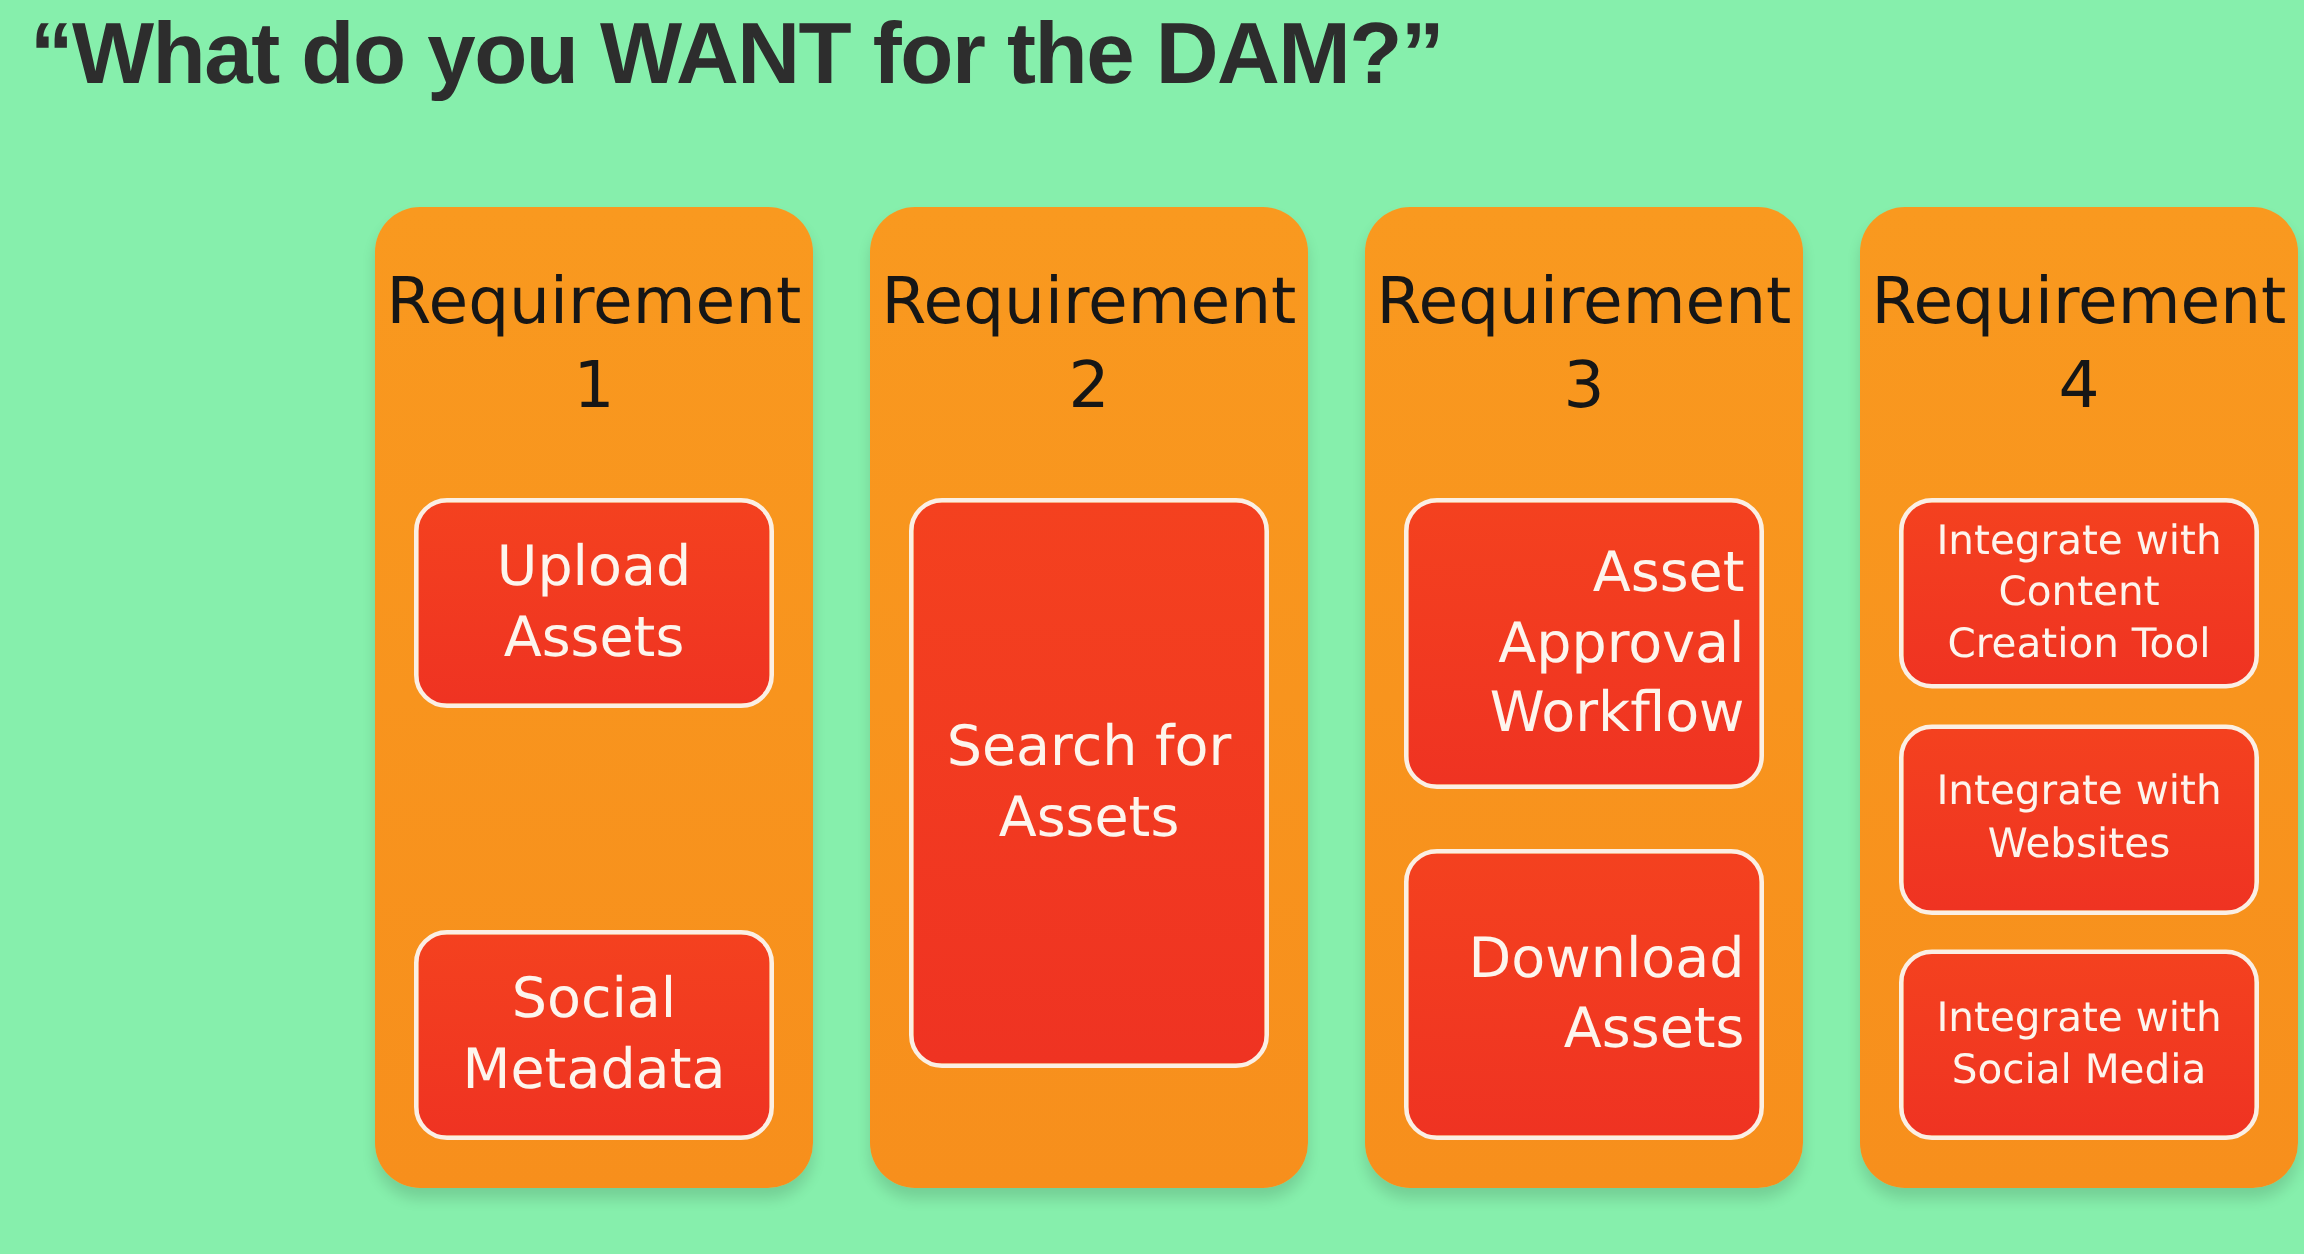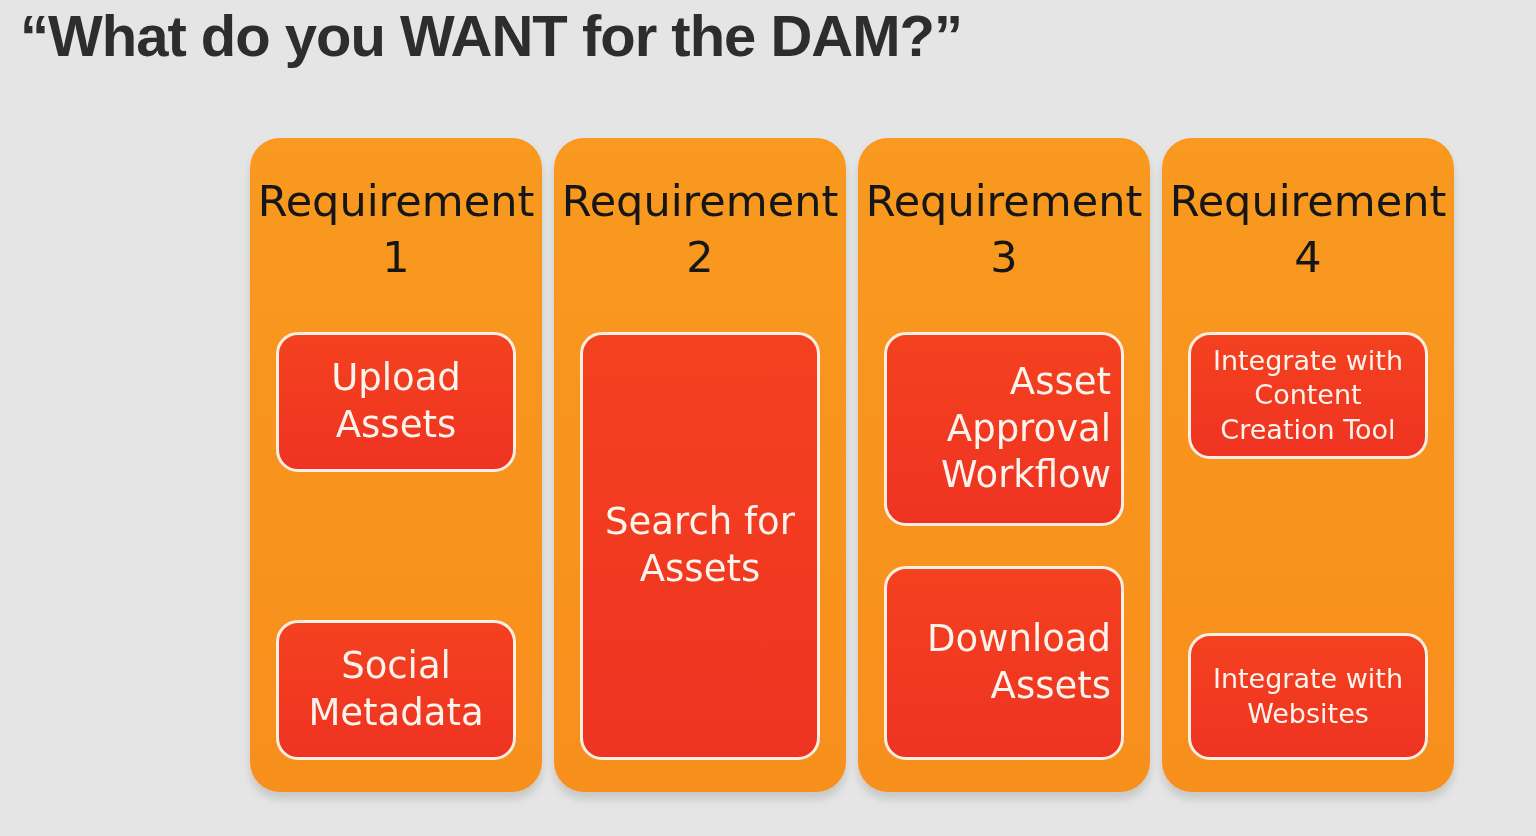--- a/index.html
+++ b/index.html
@@ -4,41 +4,41 @@
 <style>
   html, body {
     margin: 0;
     padding: 0;
     background: #ffffff;
   }
   .slide {
     position: relative;
     width: 1536px;
     height: 836px;
-    background: #e5e5e5;
+    background: #86efac;
     overflow: hidden;
     font-family: "Liberation Sans", sans-serif;
   }
   .slide-title {
     position: absolute;
     left: 20px;
     top: 2px;
     font-size: 58px;
     font-weight: 700;
     letter-spacing: -1px;
     color: #2d2d2d;
     font-family: "Liberation Sans", sans-serif;
     white-space: nowrap;
   }
   .columns {
     position: absolute;
     left: 250px;
     top: 138px;
     display: flex;
-    gap: 12px;
+    gap: 38px;
   }
   .column {
     position: relative;
     width: 292px;
     height: 654px;
     border-radius: 30px;
     background: linear-gradient(180deg, #F9991F 0%, #F78F1C 100%);
     box-shadow: 0 7px 9px rgba(0,0,0,0.13);
   }
   .col-header {
@@ -72,21 +72,21 @@
     display: flex;
     align-items: center;
     justify-content: center;
     text-align: center;
     font-family: "DejaVu Sans", "Liberation Sans", sans-serif;
     font-size: 37px;
     line-height: 1.26;
     padding: 6px 10px;
   }
   .col-1 .box { height: 140px; }
-  .col-2 .box { height: 428px; }
+  .col-2 .box { height: 380px; }
   .col-3 .box { height: 194px; text-align: right; }
   .col-4 .box { height: 127px; font-size: 27px; line-height: 1.28; }
 </style>
 </head>
 <body>
 
 <div class="slide">
 
   <div class="slide-title">“What do you WANT for the DAM?”</div>
 
@@ -125,17 +125,18 @@
     </div>
 
     <div class="column col-4">
       <div class="col-header">
         <span>Requirement</span>
         <span class="num">4</span>
       </div>
       <div class="boxes">
         <div class="box">Integrate with Content Creation Tool</div>
         <div class="box">Integrate with Websites</div>
+        <div class="box">Integrate with Social Media</div>
       </div>
     </div>
 
   </div>
 </div>
 
 </body></html>

